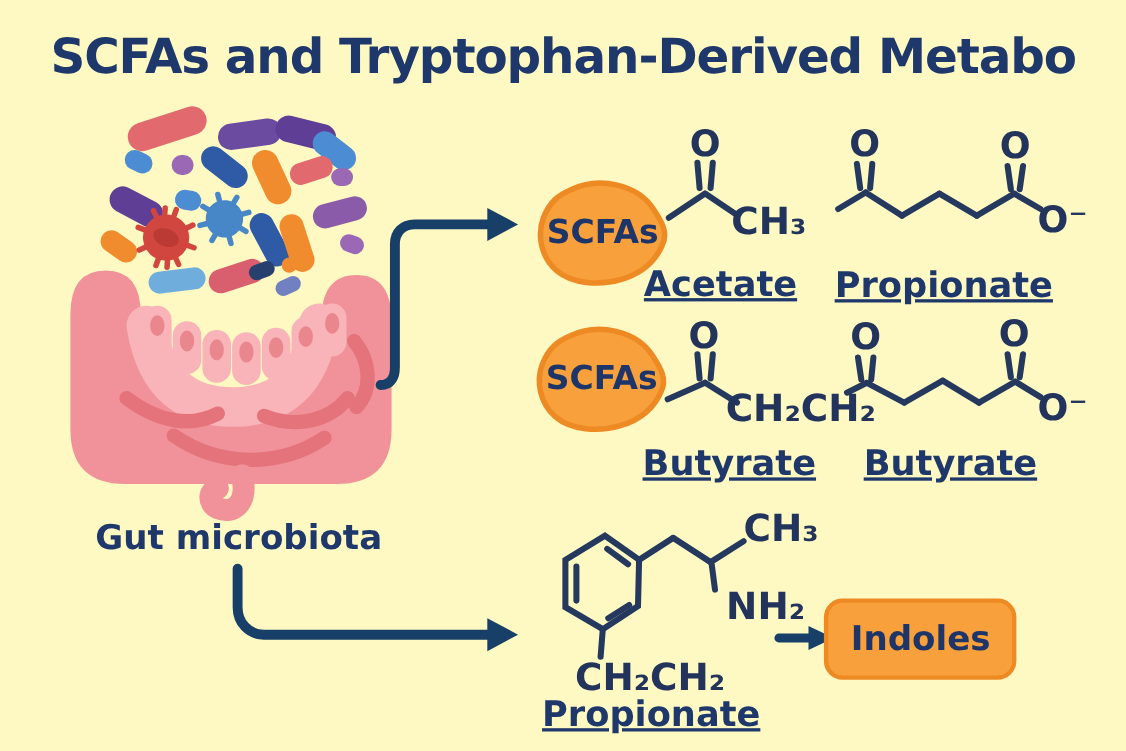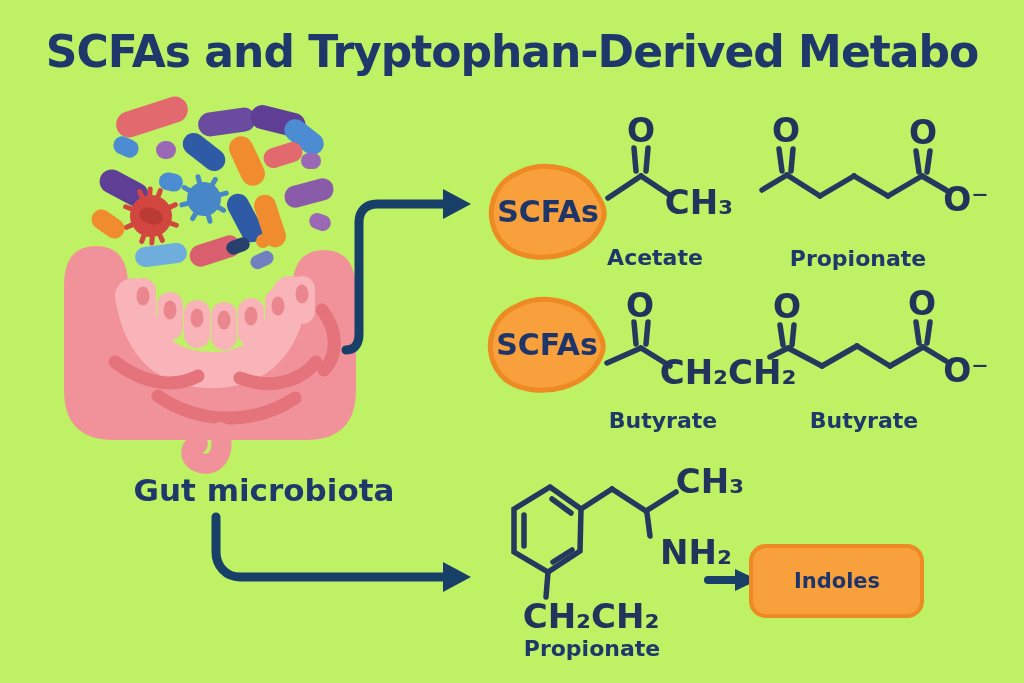--- a/index.html
+++ b/index.html
@@ -1,40 +1,40 @@
 <!DOCTYPE html>
 <html><head>
 <meta charset="utf-8">
 <style>
   html,body{margin:0;padding:0;}
   .canvas{
     position:relative;
     width:1024px;height:683px;
-    background:#bef264;
+    background:#fef9c3;
     overflow:hidden;
     font-family:"DejaVu Sans","Liberation Sans",sans-serif;
   }
   .lbl{
     position:absolute;
     transform:translate(-50%,-50%);
     white-space:nowrap;
     color:#1E386B;
     line-height:1;
   }
   .title{
     left:512px;top:52px;
     font-size:44px;font-weight:700;letter-spacing:-1px;
     color:#1E386B;
   }
   .badge-text{font-size:30px;font-weight:700;color:#1E356A;}
   .atom{font-size:33px;font-weight:700;color:#22345C;}
   .group-text{font-size:34px;font-weight:600;color:#22345C;}
-  .mol-name{font-size:22px;font-weight:700;color:#1E386B;}
-  .gut-label{font-size:31px;font-weight:700;color:#1E386B;margin-left:47px;}
-  .indoles-text{font-size:21px;font-weight:700;color:#1E356A;}
+  .mol-name{font-size:32px;font-weight:700;color:#1E386B;text-decoration:underline;}
+  .gut-label{font-size:31px;font-weight:700;color:#1E386B;}
+  .indoles-text{font-size:31px;font-weight:700;color:#1E356A;}
   svg{position:absolute;left:0;top:0;}
 </style>
 </head>
 <body>
 
 <div class="canvas">
 
   <svg width="1024" height="683" viewBox="0 0 1024 683">
 
     <g>

